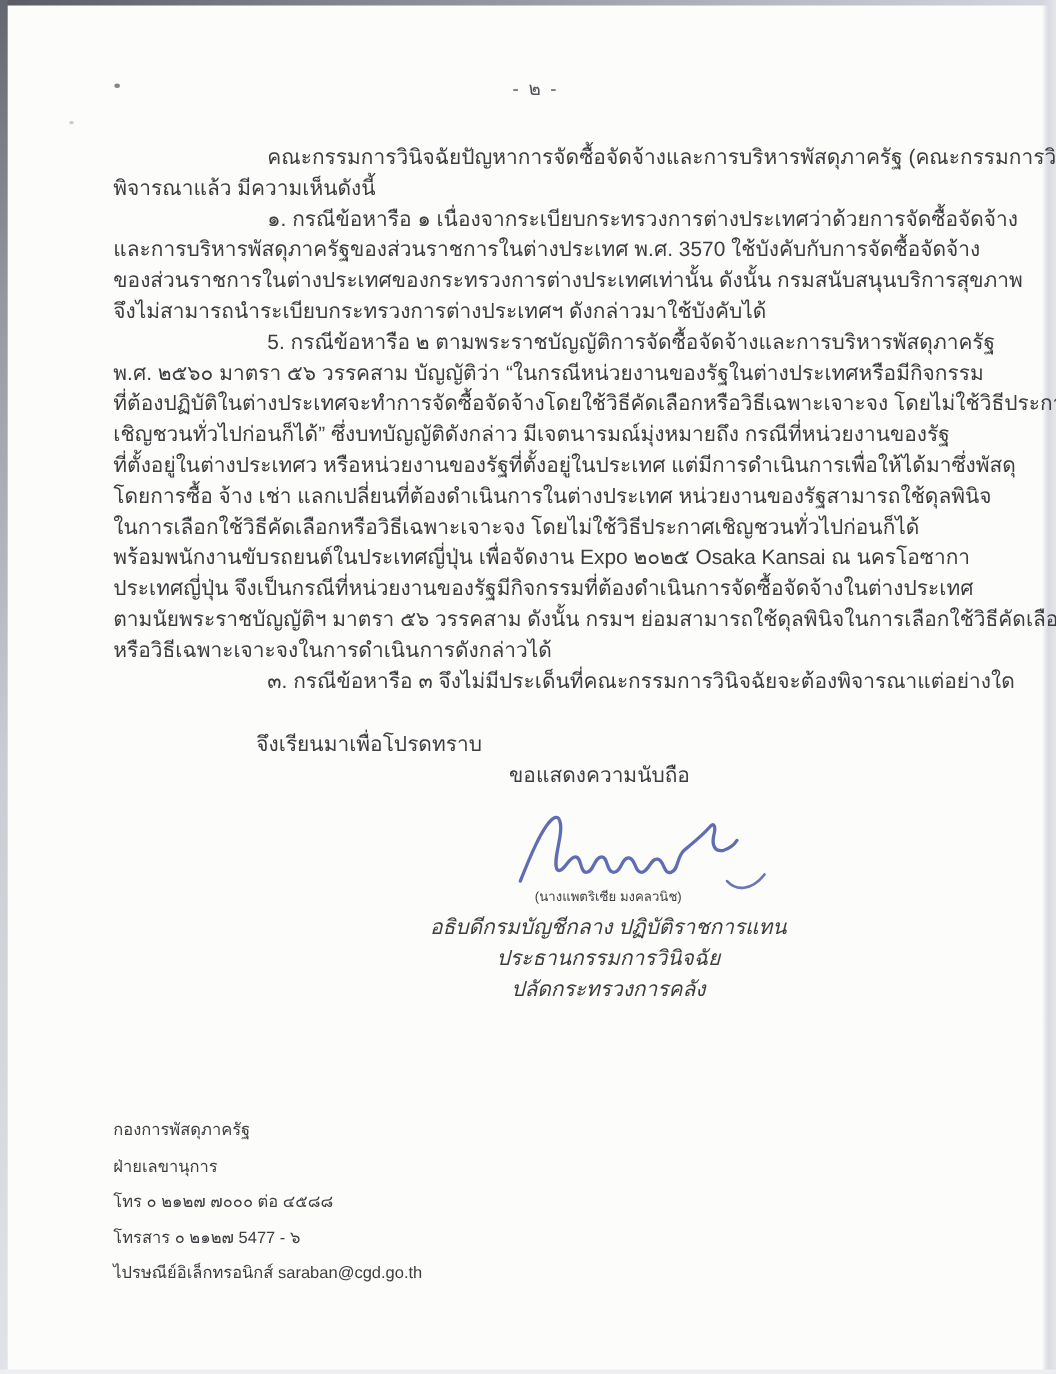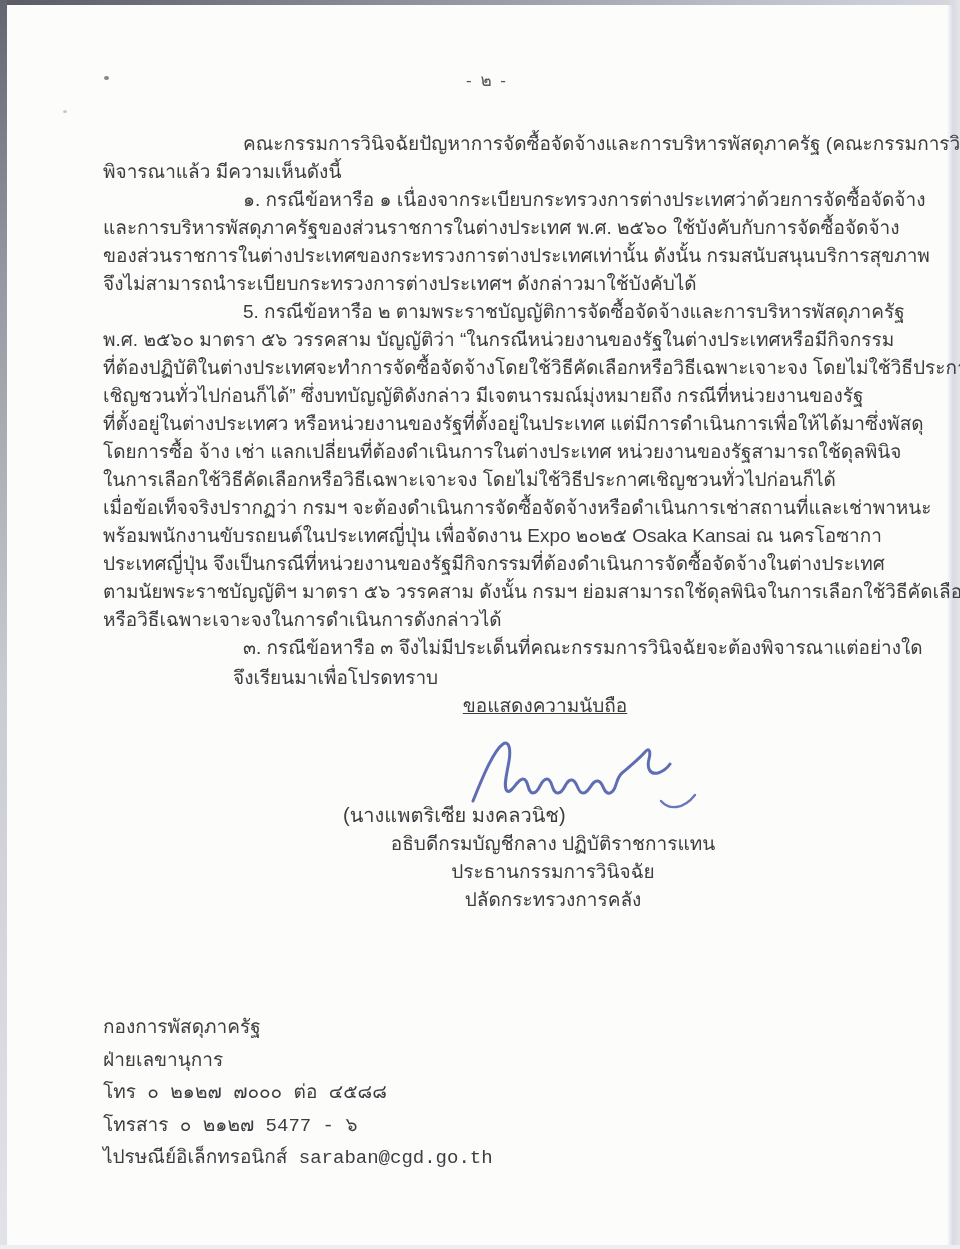--- a/index.html
+++ b/index.html
@@ -24,61 +24,60 @@
     font-size:17px;color:#55555a;letter-spacing:2px;}
 
   .body-text{position:absolute;left:103px;top:130px;width:764px;
     font-size:19px;line-height:28px;}
   .doc-line{white-space:nowrap;}
   .doc-line.indent{padding-left:140px;}
 
   .closing-line{position:absolute;left:233px;top:664px;font-size:19px;line-height:28px;}
 
   .salutation{position:absolute;left:335px;top:692px;width:420px;text-align:center;
-    font-size:19px;line-height:28px;text-decoration:underline;}
+    font-size:19px;line-height:28px;}
 
   .signature-wrap{position:absolute;left:455px;top:733px;width:250px;height:82px;}
   .signature-wrap svg{display:block;width:100%;height:100%;}
 
-  .signer-name{position:absolute;left:343px;top:802px;width:420px;text-align:left;
-    font-size:20px;line-height:26px;}
+  .signer-name{position:absolute;left:343px;top:802px;width:420px;text-align:center;
+    font-size:12px;line-height:26px;}
   .signer-titles{position:absolute;left:343px;top:830px;width:420px;text-align:center;
-    font-size:19px;line-height:28px;}
+    font-size:19px;line-height:28px;font-style:italic;}
   .signer-titles .doc-line{white-space:normal;}
 
   .doc-footer{position:absolute;left:103px;top:1012px;width:500px;
-    font-size:19px;line-height:32.5px;font-family:Liberation Mono, monospace;}
+    font-size:15px;line-height:32.5px;}
 </style>
 </head>
 <body style="--text: #3d3d40; --ink: #4355a6;">
 
 <div class="scan-edge-top"></div>
 <div class="scan-edge-left"></div>
 <div class="scan-edge-right"></div>
 <div class="scan-edge-bottom"></div>
 <div class="speck speck-1"></div>
 <div class="speck speck-2"></div>
 
 <div class="page-number">- ๒ -</div>
 
 <div class="body-text">
     <div class="doc-line indent">คณะกรรมการวินิจฉัยปัญหาการจัดซื้อจัดจ้างและการบริหารพัสดุภาครัฐ (คณะกรรมการวินิจฉัย)</div>
     <div class="doc-line">พิจารณาแล้ว มีความเห็นดังนี้</div>
     <div class="doc-line indent">๑. กรณีข้อหารือ ๑ เนื่องจากระเบียบกระทรวงการต่างประเทศว่าด้วยการจัดซื้อจัดจ้าง</div>
-    <div class="doc-line">และการบริหารพัสดุภาครัฐของส่วนราชการในต่างประเทศ พ.ศ. ๒๕๖๐ ใช้บังคับกับการจัดซื้อจัดจ้าง</div>
+    <div class="doc-line">และการบริหารพัสดุภาครัฐของส่วนราชการในต่างประเทศ พ.ศ. 3570 ใช้บังคับกับการจัดซื้อจัดจ้าง</div>
     <div class="doc-line">ของส่วนราชการในต่างประเทศของกระทรวงการต่างประเทศเท่านั้น ดังนั้น กรมสนับสนุนบริการสุขภาพ</div>
     <div class="doc-line">จึงไม่สามารถนำระเบียบกระทรวงการต่างประเทศฯ ดังกล่าวมาใช้บังคับได้</div>
     <div class="doc-line indent">5. กรณีข้อหารือ ๒ ตามพระราชบัญญัติการจัดซื้อจัดจ้างและการบริหารพัสดุภาครัฐ</div>
     <div class="doc-line">พ.ศ. ๒๕๖๐ มาตรา ๕๖ วรรคสาม บัญญัติว่า “ในกรณีหน่วยงานของรัฐในต่างประเทศหรือมีกิจกรรม</div>
     <div class="doc-line">ที่ต้องปฏิบัติในต่างประเทศจะทำการจัดซื้อจัดจ้างโดยใช้วิธีคัดเลือกหรือวิธีเฉพาะเจาะจง โดยไม่ใช้วิธีประกาศ</div>
     <div class="doc-line">เชิญชวนทั่วไปก่อนก็ได้” ซึ่งบทบัญญัติดังกล่าว มีเจตนารมณ์มุ่งหมายถึง กรณีที่หน่วยงานของรัฐ</div>
     <div class="doc-line">ที่ตั้งอยู่ในต่างประเทศว หรือหน่วยงานของรัฐที่ตั้งอยู่ในประเทศ แต่มีการดำเนินการเพื่อให้ได้มาซึ่งพัสดุ</div>
     <div class="doc-line">โดยการซื้อ จ้าง เช่า แลกเปลี่ยนที่ต้องดำเนินการในต่างประเทศ หน่วยงานของรัฐสามารถใช้ดุลพินิจ</div>
     <div class="doc-line">ในการเลือกใช้วิธีคัดเลือกหรือวิธีเฉพาะเจาะจง โดยไม่ใช้วิธีประกาศเชิญชวนทั่วไปก่อนก็ได้</div>
-    <div class="doc-line">เมื่อข้อเท็จจริงปรากฏว่า กรมฯ จะต้องดำเนินการจัดซื้อจัดจ้างหรือดำเนินการเช่าสถานที่และเช่าพาหนะ</div>
     <div class="doc-line">พร้อมพนักงานขับรถยนต์ในประเทศญี่ปุ่น เพื่อจัดงาน Expo ๒๐๒๕ Osaka Kansai ณ นครโอซากา</div>
     <div class="doc-line">ประเทศญี่ปุ่น จึงเป็นกรณีที่หน่วยงานของรัฐมีกิจกรรมที่ต้องดำเนินการจัดซื้อจัดจ้างในต่างประเทศ</div>
     <div class="doc-line">ตามนัยพระราชบัญญัติฯ มาตรา ๕๖ วรรคสาม ดังนั้น กรมฯ ย่อมสามารถใช้ดุลพินิจในการเลือกใช้วิธีคัดเลือก</div>
     <div class="doc-line">หรือวิธีเฉพาะเจาะจงในการดำเนินการดังกล่าวได้</div>
     <div class="doc-line indent">๓. กรณีข้อหารือ ๓ จึงไม่มีประเด็นที่คณะกรรมการวินิจฉัยจะต้องพิจารณาแต่อย่างใด</div>
   </div>
 
 <div class="closing-line">จึงเรียนมาเพื่อโปรดทราบ</div>
 
 <div class="salutation">ขอแสดงความนับถือ</div>

